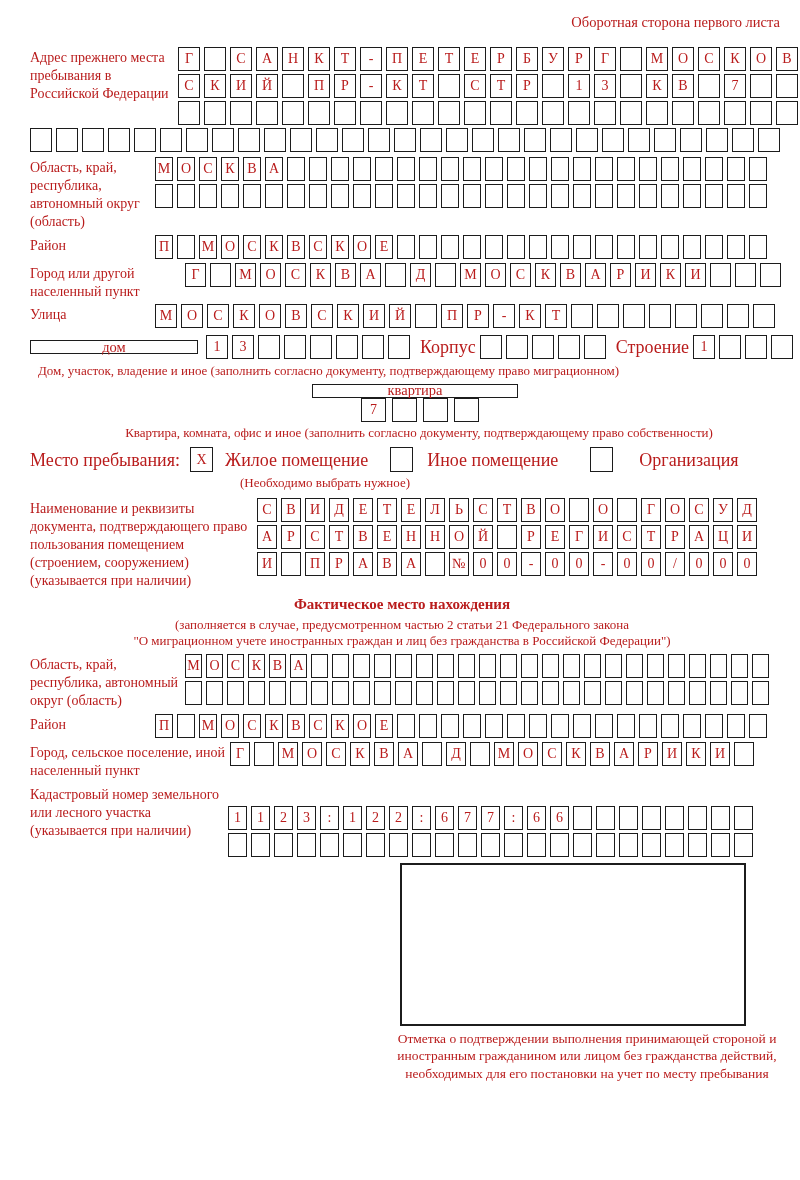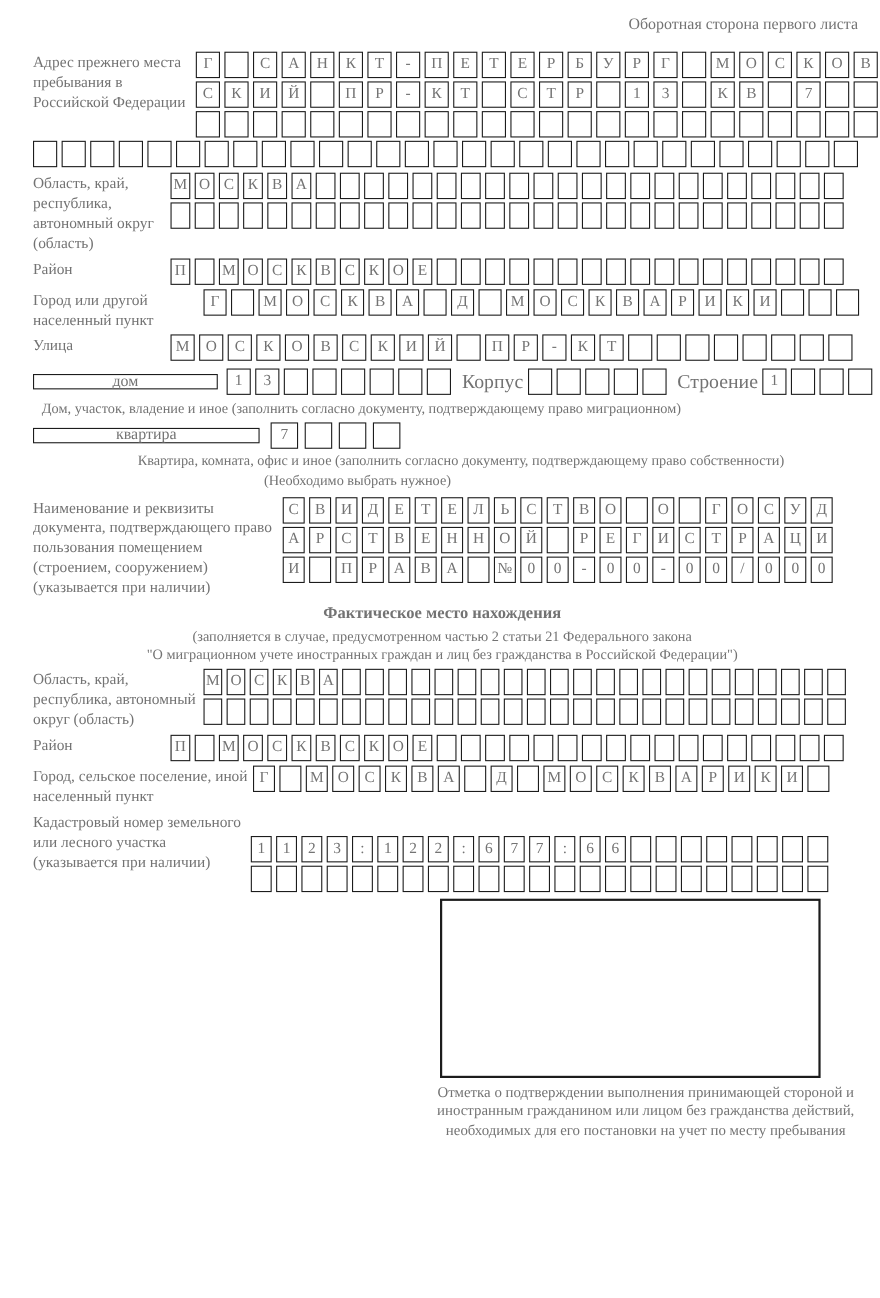--- a/index.html
+++ b/index.html
@@ -3,21 +3,21 @@
 <meta charset="utf-8">
 <style>
   html,body{margin:0;padding:0;background:#ffffff;}
   .page{
     position:relative;
     width:800px;height:1180px;
     box-sizing:border-box;
     padding:14px 0 0 30px;
     overflow:hidden;
     font-family:"Liberation Serif","DejaVu Serif",serif;
-    color:#737373;
+    color:#b91c1c;
     background:#ffffff;
   }
   .header-note{width:750px;text-align:right;font-size:14.5px;}
   .row{display:flex;align-items:flex-start;}
   .label{font-size:14px;line-height:1.28;padding-top:2px;box-sizing:border-box;}
   .w148{width:148px;}
   .w125{width:125px;flex:0 0 125px;}
   .w155{width:155px;flex:0 0 155px;}
   .w200{width:200px;flex:0 0 200px;}
   .w198{width:198px;flex:0 0 198px;}
@@ -354,31 +354,40 @@
     <div class="inline-label" style="margin-left:10px;">Строение</div>
     <div class="cells" style="margin-left:4px;--cw:22px">
         <span class="cell">1</span>
         <span class="cell"></span>
         <span class="cell"></span>
         <span class="cell"></span>
       </div>
   </div>
   <div class="caption" style="margin-top:3px;margin-left:8px;">Дом, участок, владение и иное (заполнить согласно документу, подтверждающему право миграционном)</div>
 
-  <div class="row" style="margin-top:4px;align-items:center;">
+  <div class="row" style="margin-top:4px;align-items:center;flex-direction:column;">
     <div class="labelbox" style="width:206px;">квартира</div>
     <div class="cells" style="margin-left:10px;--cw:25px;gap:6px;">
         <span class="cell">7</span>
         <span class="cell"></span>
         <span class="cell"></span>
         <span class="cell"></span>
       </div>
   </div>
   <div class="caption" style="margin-top:3px;margin-left:8px;text-align:center;">Квартира, комната, офис и иное (заполнить согласно документу, подтверждающему право собственности)</div>
 
+  <div class="row" style="margin-top:6px;align-items:center;">
+    <span class="inline-label">Место пребывания:</span>
+    <span class="checkbox" style="margin-left:10px;">X</span>
+    <span class="inline-label" style="margin-left:12px;">Жилое помещение</span>
+    <span class="checkbox" style="margin-left:22px;"></span>
+    <span class="inline-label" style="margin-left:14px;">Иное помещение</span>
+    <span class="checkbox" style="margin-left:32px;"></span>
+    <span class="inline-label" style="margin-left:26px;">Организация</span>
+  </div>
   <div class="caption" style="margin-top:2px;margin-left:210px;">(Необходимо выбрать нужное)</div>
 
   <div class="row" style="margin-top:7px;">
     <div class="label w227">Наименование и реквизиты документа, подтверждающего право пользования помещением (строением, сооружением) (указывается при наличии)</div>
     <div class="cellcol">
       <div class="cells" style="--cw:20px">
           <span class="cell">С</span>
           <span class="cell">В</span>
           <span class="cell">И</span>
           <span class="cell">Д</span>

